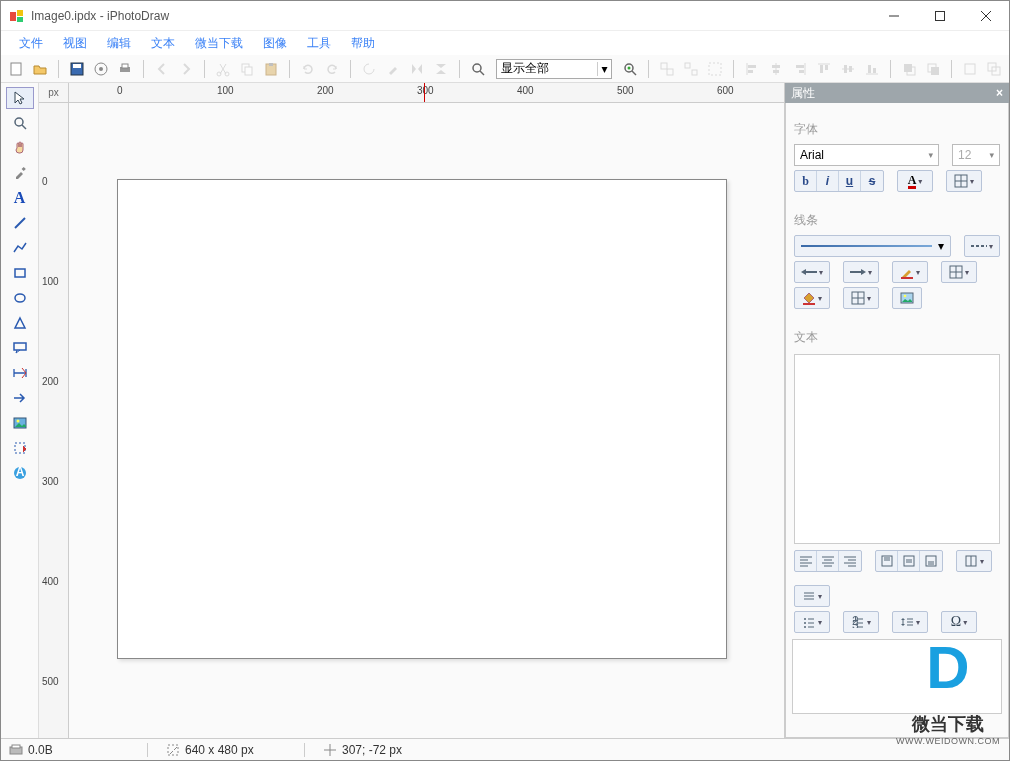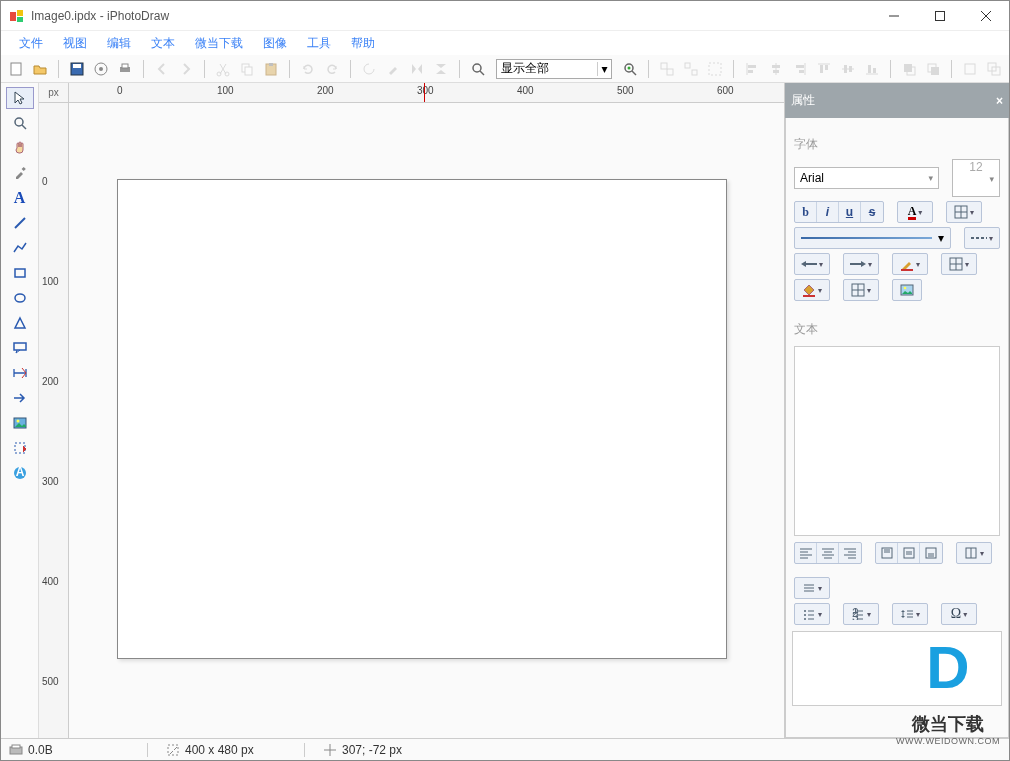--- a/index.html
+++ b/index.html
@@ -27,28 +27,28 @@
 .corner-box { width: 30px; height: 20px; display:flex; align-items:center; justify-content:center; font-size:10px; color:#666; border-right:1px solid #ccc; border-bottom:1px solid #ccc; background:#f5f5f5;text-align:center; }
 .hruler { flex: 1; position: relative; background: #f5f5f5; border-bottom: 1px solid #ccc; overflow:hidden; }
 .hruler .tick { position: absolute; top: 2px; font-size: 10px; color: #444; }
 .hruler .marker { position:absolute; top:0; width:1px; height:100%; background:#c00; }
 .canvas-row { flex: 1; display: flex; }
 .vruler { width: 30px; background: #f5f5f5; border-right: 1px solid #ccc; position: relative; }
 .vruler .tick { position: absolute; left: 3px; font-size: 10px; color: #444; }
 .canvas-area { flex: 1; background: #fafafa; position: relative; overflow: hidden; }
 .page { position: absolute; left: 48px; top: 76px; width: 610px; height: 480px; background: #fff; border: 1px solid #888; box-shadow: 2px 2px 4px rgba(0,0,0,0.12); }
 .props-panel { width: 225px; background: #fafafa; border-left: 1px solid #ccc; display: flex; flex-direction: column; }
-.props-title { height: 35px; background: #9ea6ab; color: #fff; display: flex; align-items: center; padding: 0 6px; }
+.props-title { height: 20px; background: #9ea6ab; color: #fff; display: flex; align-items: center; padding: 0 6px; }
 .props-title .closex { margin-left: auto; font-weight: bold; }
 .props-body { flex: 1; padding: 0; overflow: hidden; border: 1px solid #ccc; border-top:none; }
 .group-label { color: #999; padding: 18px 8px 4px; font-size: 12px; }
 .group-row { display: flex; gap: 13px; padding: 2px 8px; align-items: center; flex-wrap: wrap; }
 .font-select { flex: 1; height: 22px; border: 1px solid #bbb; background: #fff; display: flex; align-items: center; padding: 0 5px; position: relative; }
 .font-select .drop { margin-left: auto; color: #888; font-size:9px; }
-.size-select { width: 48px; height: 38px; border: 1px solid #bbb; background: #fff; display: flex; align-items: center; padding: 0 5px; color:#aaa;flex-direction:column; }
+.size-select { width: 48px; height: 22px; border: 1px solid #bbb; background: #fff; display: flex; align-items: center; padding: 0 5px; color:#aaa; }
 .size-select .drop { margin-left: auto; color: #888; font-size:9px; }
 .btn-group { display: flex; border: 1px solid #b8c4d8; background: #eef2f8; border-radius:2px; }
 .btn-group .b { width: 22px; height: 20px; display: flex; align-items: center; justify-content: center; border-right: 1px solid #c9d4e4; font-family: Georgia, serif; font-weight: bold; color: #2a4a8a; }
 .btn-group .b:last-child { border-right: none; }
 .solo-btn { width: 36px; height: 22px; border: 1px solid #b8c4d8; background: #eef2f8; display: flex; align-items: center; justify-content: center; border-radius:2px; }
 .solo-btn.narrow { width: 30px; }
 .solo-btn .dd { font-size: 8px; color: #556; margin-left: 2px; }
 .line-style-btn { flex:1; height: 22px; border: 1px solid #b8c4d8; background: #eef2f8; display:flex; align-items:center; padding:0 6px; border-radius:2px;}
 .line-preview { flex:1; height:2px; background: linear-gradient(to right, #3a6aa8, #7aa8d8); }
 .text-preview { height: 190px; margin: 4px 8px; border: 1px solid #ccc; background: #fff; }
@@ -463,20 +463,21 @@
         <div class="solo-btn">
             <svg width="14" height="14">
               <rect x="1" y="1" width="12" height="12" fill="none" stroke="#567"></rect>
               <line x1="1" y1="7" x2="13" y2="7" stroke="#567"></line>
               <line x1="7" y1="1" x2="7" y2="13" stroke="#567"></line>
             </svg>
             <span class="dd">▾</span>
           </div>
       </div>
 
+      <div class="group-label">线条</div>
       <div class="group-row">
         <div class="line-style-btn">
             <div class="line-preview"></div>
             <span class="dd" style="margin-left:6px">▾</span>
           </div>
         <div class="solo-btn">
             <svg width="16" height="8">
               <line x1="0" y1="4" x2="16" y2="4" stroke="#567" stroke-width="2" stroke-dasharray="3 2"></line>
             </svg>
             <span class="dd">▾</span>
@@ -661,21 +662,21 @@
     <span>0.0B</span>
   </div>
   <div class="sep"></div>
   <div class="cell">
     <span>
         <svg width="14" height="14">
           <rect x="2" y="2" width="10" height="10" fill="none" stroke="#888" stroke-dasharray="2"></rect>
           <path d="M4 11l3-3M11 4l-3 3" stroke="#888"></path>
         </svg>
       </span>
-    <span>400 x 480 px</span>
+    <span>640 x 480 px</span>
   </div>
   <div class="sep"></div>
   <div class="cell">
     <span>
         <svg width="14" height="14">
           <line x1="7" y1="1" x2="7" y2="13" stroke="#888"></line>
           <line x1="1" y1="7" x2="13" y2="7" stroke="#888"></line>
         </svg>
       </span>
     <span>307; -72 px</span>

